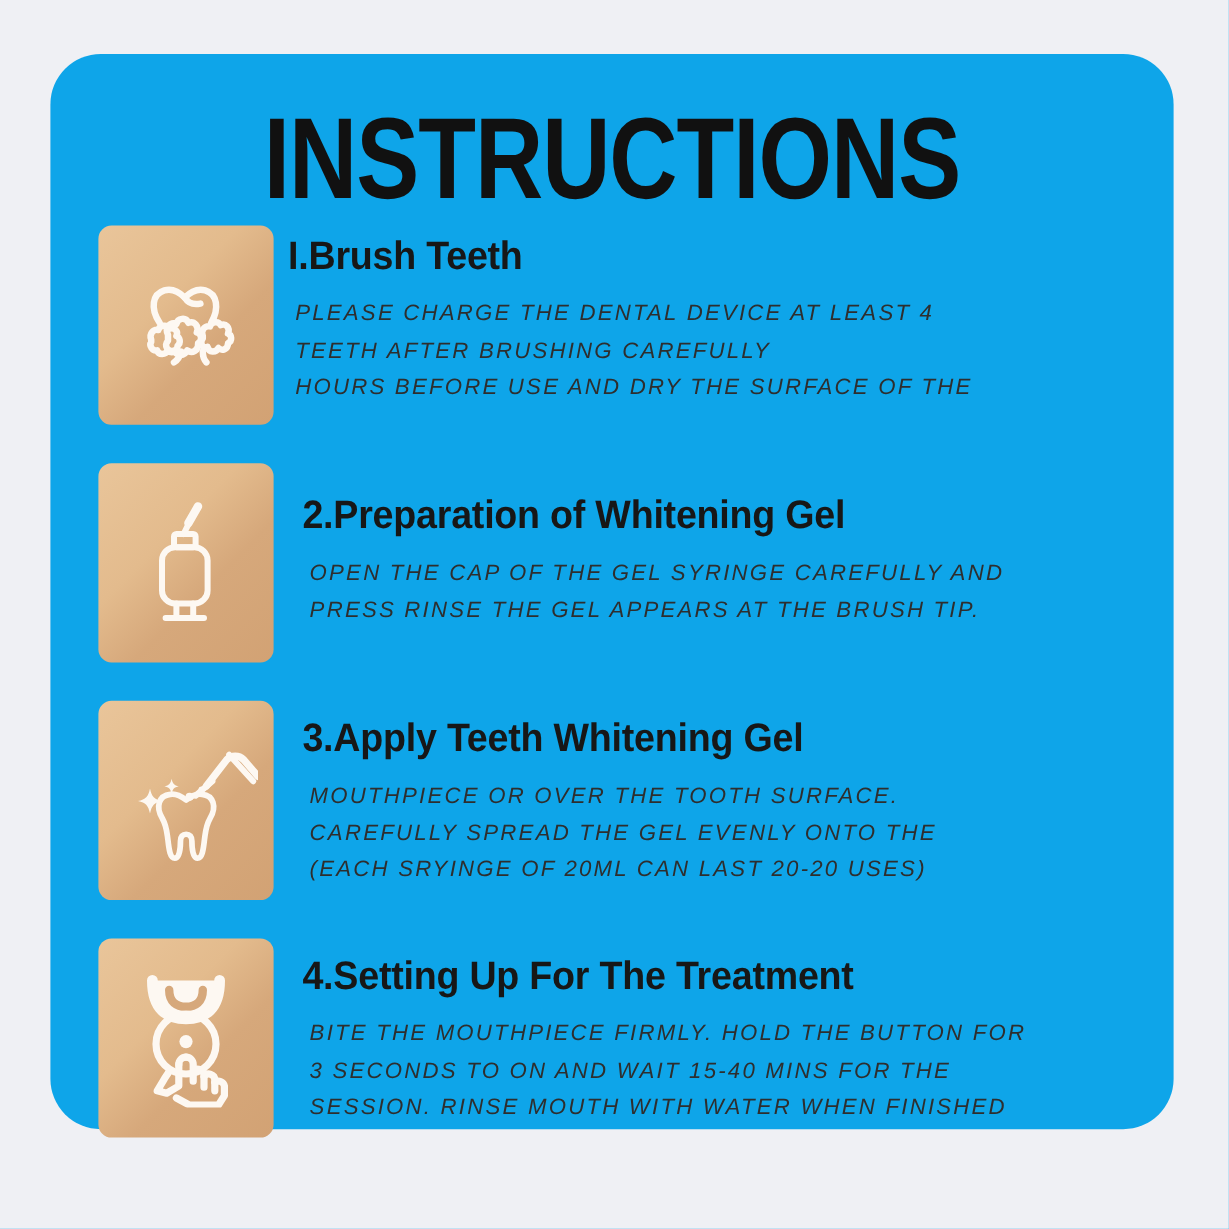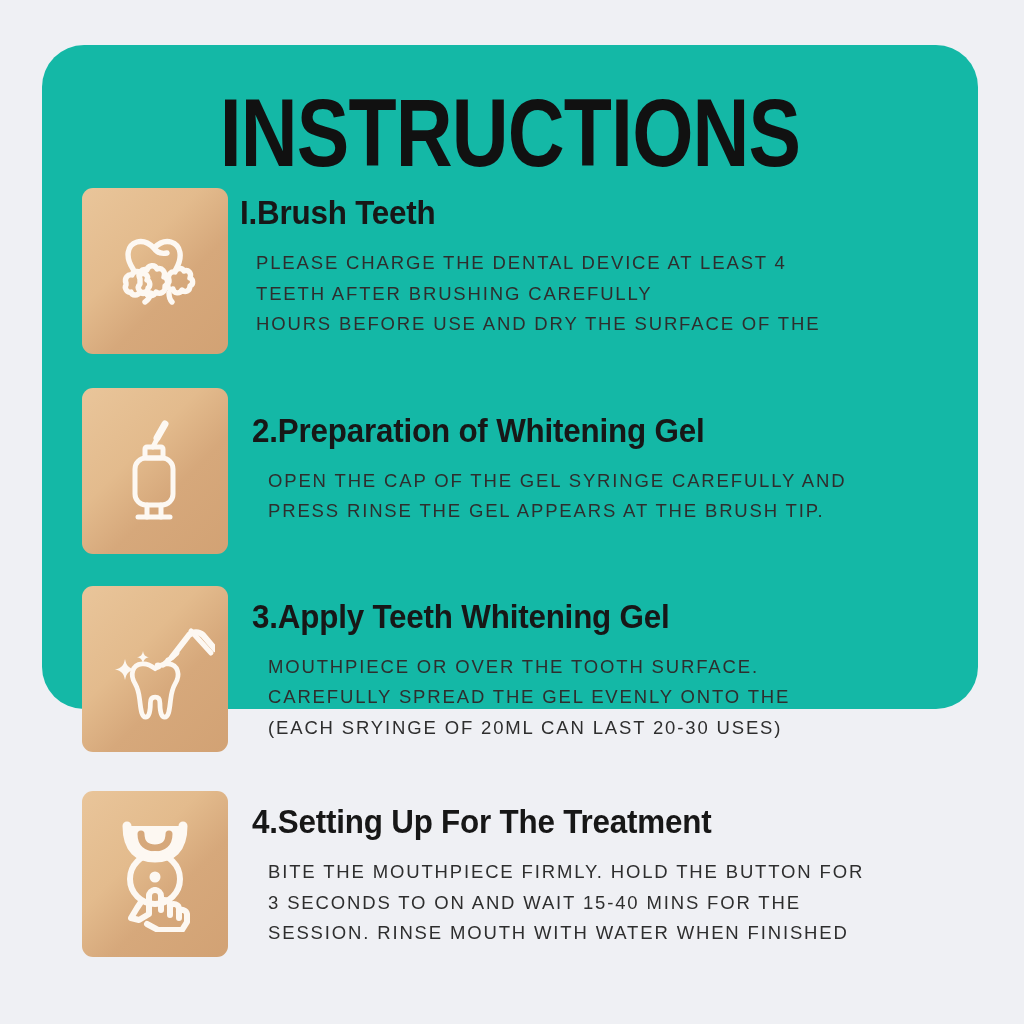--- a/index.html
+++ b/index.html
@@ -19,22 +19,22 @@
     position: relative;
     width: 1024px;
     height: 1024px;
   }
 
   .card {
     position: absolute;
     left: 42px;
     top: 45px;
     width: 936px;
-    height: 664px;
-    background: #14b8a6;
+    height: 896px;
+    background: #0ea5e9;
     border-radius: 42px;
     box-sizing: border-box;
   }
 
   .title {
     position: absolute;
     left: 0;
     top: 38px;
     width: 936px;
     text-align: center;
@@ -96,21 +96,22 @@
     white-space: nowrap;
   }
 
   .step-desc {
     font-family: "Liberation Sans", sans-serif;
     font-size: 18.5px;
     line-height: 30.5px;
     font-weight: 300;
     color: #2e2e2e;
     letter-spacing: 1.85px;
-    margin: 16px;
+    margin: 6px;
+    font-style: italic;
   }
   .step-desc .line { display: block; white-space: nowrap; }
 
   
   .step-1 .step-body { padding-top: 6px; padding-left: 12px; }
   .step-2 .step-body { padding-top: 24px; }
   .step-3 .step-body { padding-top: 12px; }
   .step-4 .step-body { padding-top: 12px; }
 </style>
 </head>
@@ -184,21 +185,21 @@
               <path d="M68 56 L82 44"></path>
               <path d="M96 22 L116 44"></path>
             </svg>
           </span>
         </div>
         <div class="step-body">
           <h2 class="step-heading">3.Apply Teeth Whitening Gel</h2>
           <p class="step-desc">
             <span class="line">MOUTHPIECE OR OVER THE TOOTH SURFACE.</span>
             <span class="line">CAREFULLY SPREAD THE GEL EVENLY ONTO THE</span>
-            <span class="line">(EACH SRYINGE OF 20ML CAN LAST 20-30 USES)</span>
+            <span class="line">(EACH SRYINGE OF 20ML CAN LAST 20-20 USES)</span>
           </p>
         </div>
       </div>
 
       <div class="step step-4">
         <div class="tile">
           <span>
             <svg width="104" height="116" viewBox="0 0 104 116" fill="none" stroke="#fdf8f2" stroke-width="6" stroke-linecap="round" stroke-linejoin="round">
               <path d="M24 10 C24 34 36 42 52 42 C68 42 80 34 80 10" fill="#fdf8f2" stroke="#fdf8f2" stroke-width="9"></path>
               <path d="M38 18 C38 28 44 32 52 32 C60 32 66 28 66 18" fill="none" stroke="#d6a87b" stroke-width="7"></path>

